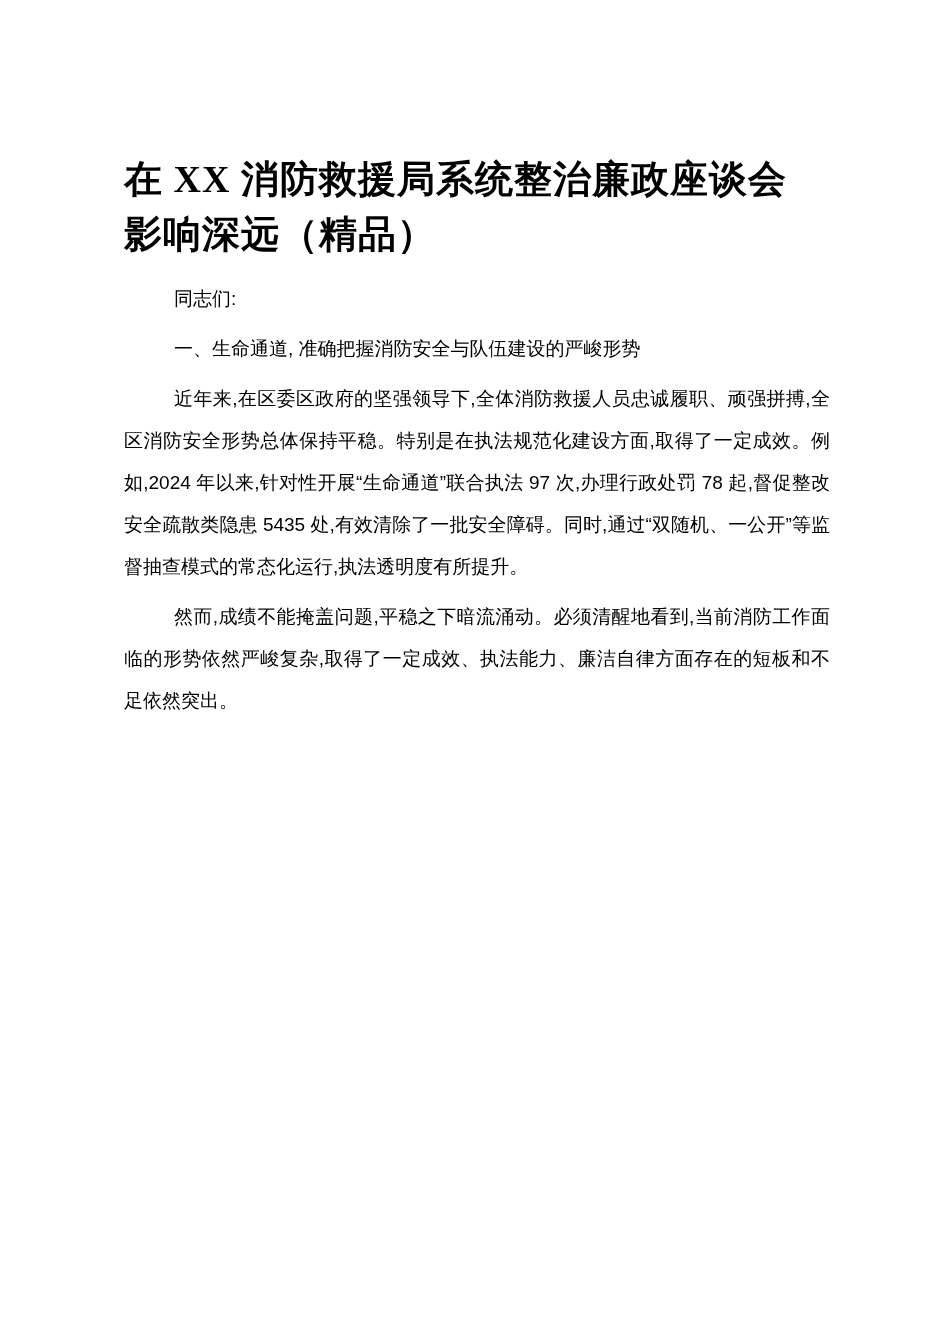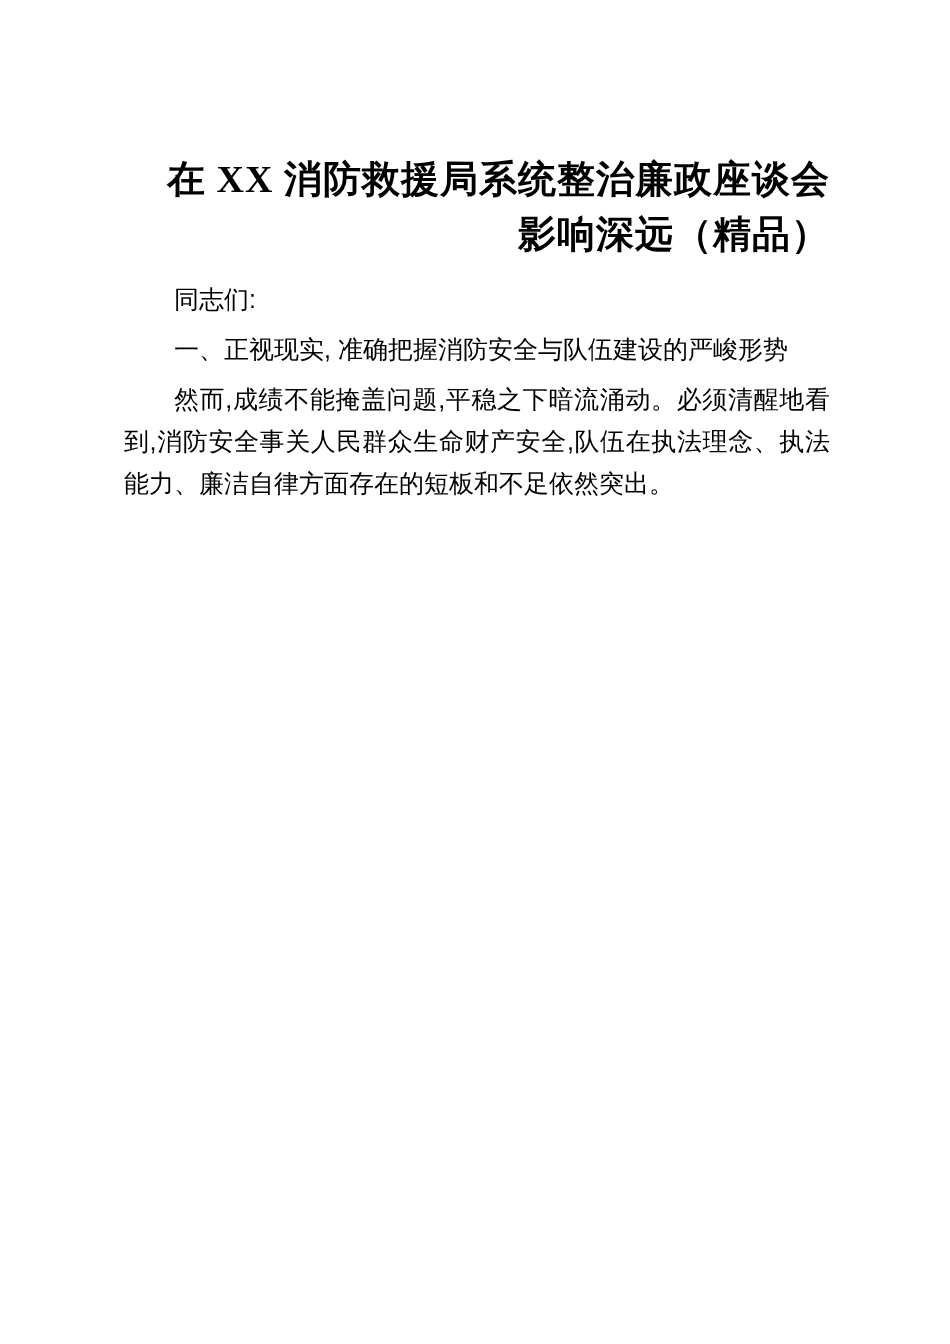--- a/index.html
+++ b/index.html
@@ -19,43 +19,44 @@
     width: 950px;
     height: 1344px;
     padding: 152px 120px 0 124px;
     background: #ffffff;
   }
   .doc-title {
     font-family: "Liberation Serif", "DejaVu Serif", serif;
     font-weight: 700;
     font-size: 38px;
     line-height: 55px;
-    text-align: right;
+    text-align: left;
     margin: 0 0 16px 0;
     letter-spacing: 1px;
   }
   .doc-title .title-line {
     display: block;
   }
   .doc-body .para {
-    font-size: 25px;
+    font-size: 19px;
     line-height: 42px;
     text-align: justify;
     text-justify: inter-ideograph;
     margin: 0 0 8px 0;
     text-indent: 50px;
     word-break: break-all;
   }
 </style>
 </head>
 <body>
 
 <div class="page">
   <h1 class="doc-title">
     <span class="title-line">在 XX 消防救援局系统整治廉政座谈会</span>
     <span class="title-line">影响深远（精品）</span>
   </h1>
   <div class="doc-body">
       <p class="para">同志们:</p>
-      <p class="para">一、正视现实, 准确把握消防安全与队伍建设的严峻形势</p>
-      <p class="para">然而,成绩不能掩盖问题,平稳之下暗流涌动。必须清醒地看到,消防安全事关人民群众生命财产安全,队伍在执法理念、执法能力、廉洁自律方面存在的短板和不足依然突出。</p>
+      <p class="para">一、生命通道, 准确把握消防安全与队伍建设的严峻形势</p>
+      <p class="para">近年来,在区委区政府的坚强领导下,全体消防救援人员忠诚履职、顽强拼搏,全区消防安全形势总体保持平稳。特别是在执法规范化建设方面,取得了一定成效。例如,2024 年以来,针对性开展“生命通道”联合执法 97 次,办理行政处罚 78 起,督促整改安全疏散类隐患 5435 处,有效清除了一批安全障碍。同时,通过“双随机、一公开”等监督抽查模式的常态化运行,执法透明度有所提升。</p>
+      <p class="para">然而,成绩不能掩盖问题,平稳之下暗流涌动。必须清醒地看到,当前消防工作面临的形势依然严峻复杂,取得了一定成效、执法能力、廉洁自律方面存在的短板和不足依然突出。</p>
     </div>
 </div>
 
 </body></html>

